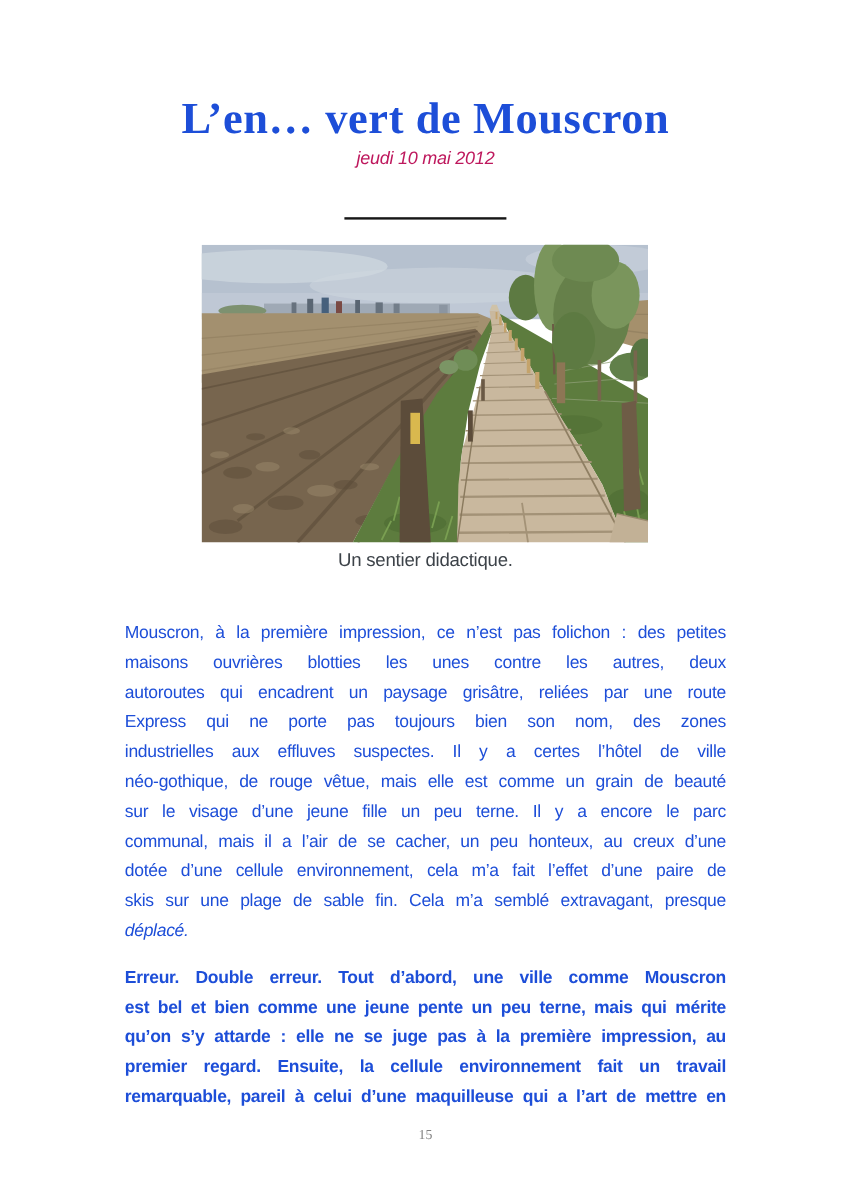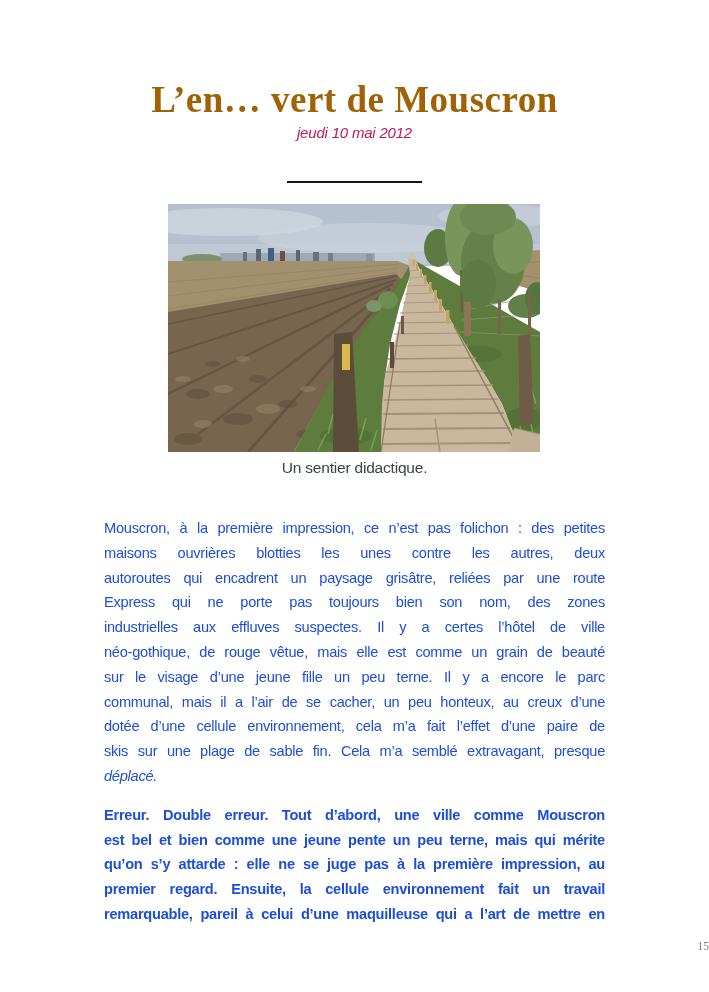--- a/index.html
+++ b/index.html
@@ -11,21 +11,21 @@
     font-family:"Liberation Sans", sans-serif;
     overflow:hidden;
   }
   .title{
     position:absolute;top:78px;left:0;right:0;margin:0;
     text-align:center;
     font-family:"Liberation Serif", serif;
     font-weight:bold;
     font-size:37px;
     letter-spacing:0.5px;
-    color:#a16207;
+    color:#1d4ed8;
   }
   .date-line{
     position:absolute;top:124px;left:0;right:0;
     text-align:center;
     font-style:italic;
     font-size:15px;
     letter-spacing:-0.2px;
     color:#be185d;
   }
   .divider{
@@ -49,21 +49,21 @@
     line-height:24.8px;
     letter-spacing:-0.25px;
     word-spacing:-0.6px;
     color:#1d4ed8;
   }
   .para + .para{margin-top:14px;font-weight:bold;}
   .jline{text-align:justify;text-align-last:justify;}
   .jline.last{text-align-last:left;font-style:italic;}
   .pagenum{
     position:absolute;top:940px;left:0;right:0;
-    text-align:right;
+    text-align:center;
     font-family:"Liberation Serif", serif;
     font-size:11.5px;
     color:#828282;
   }
 </style>
 </head>
 <body>
 
 <div class="page">
 

